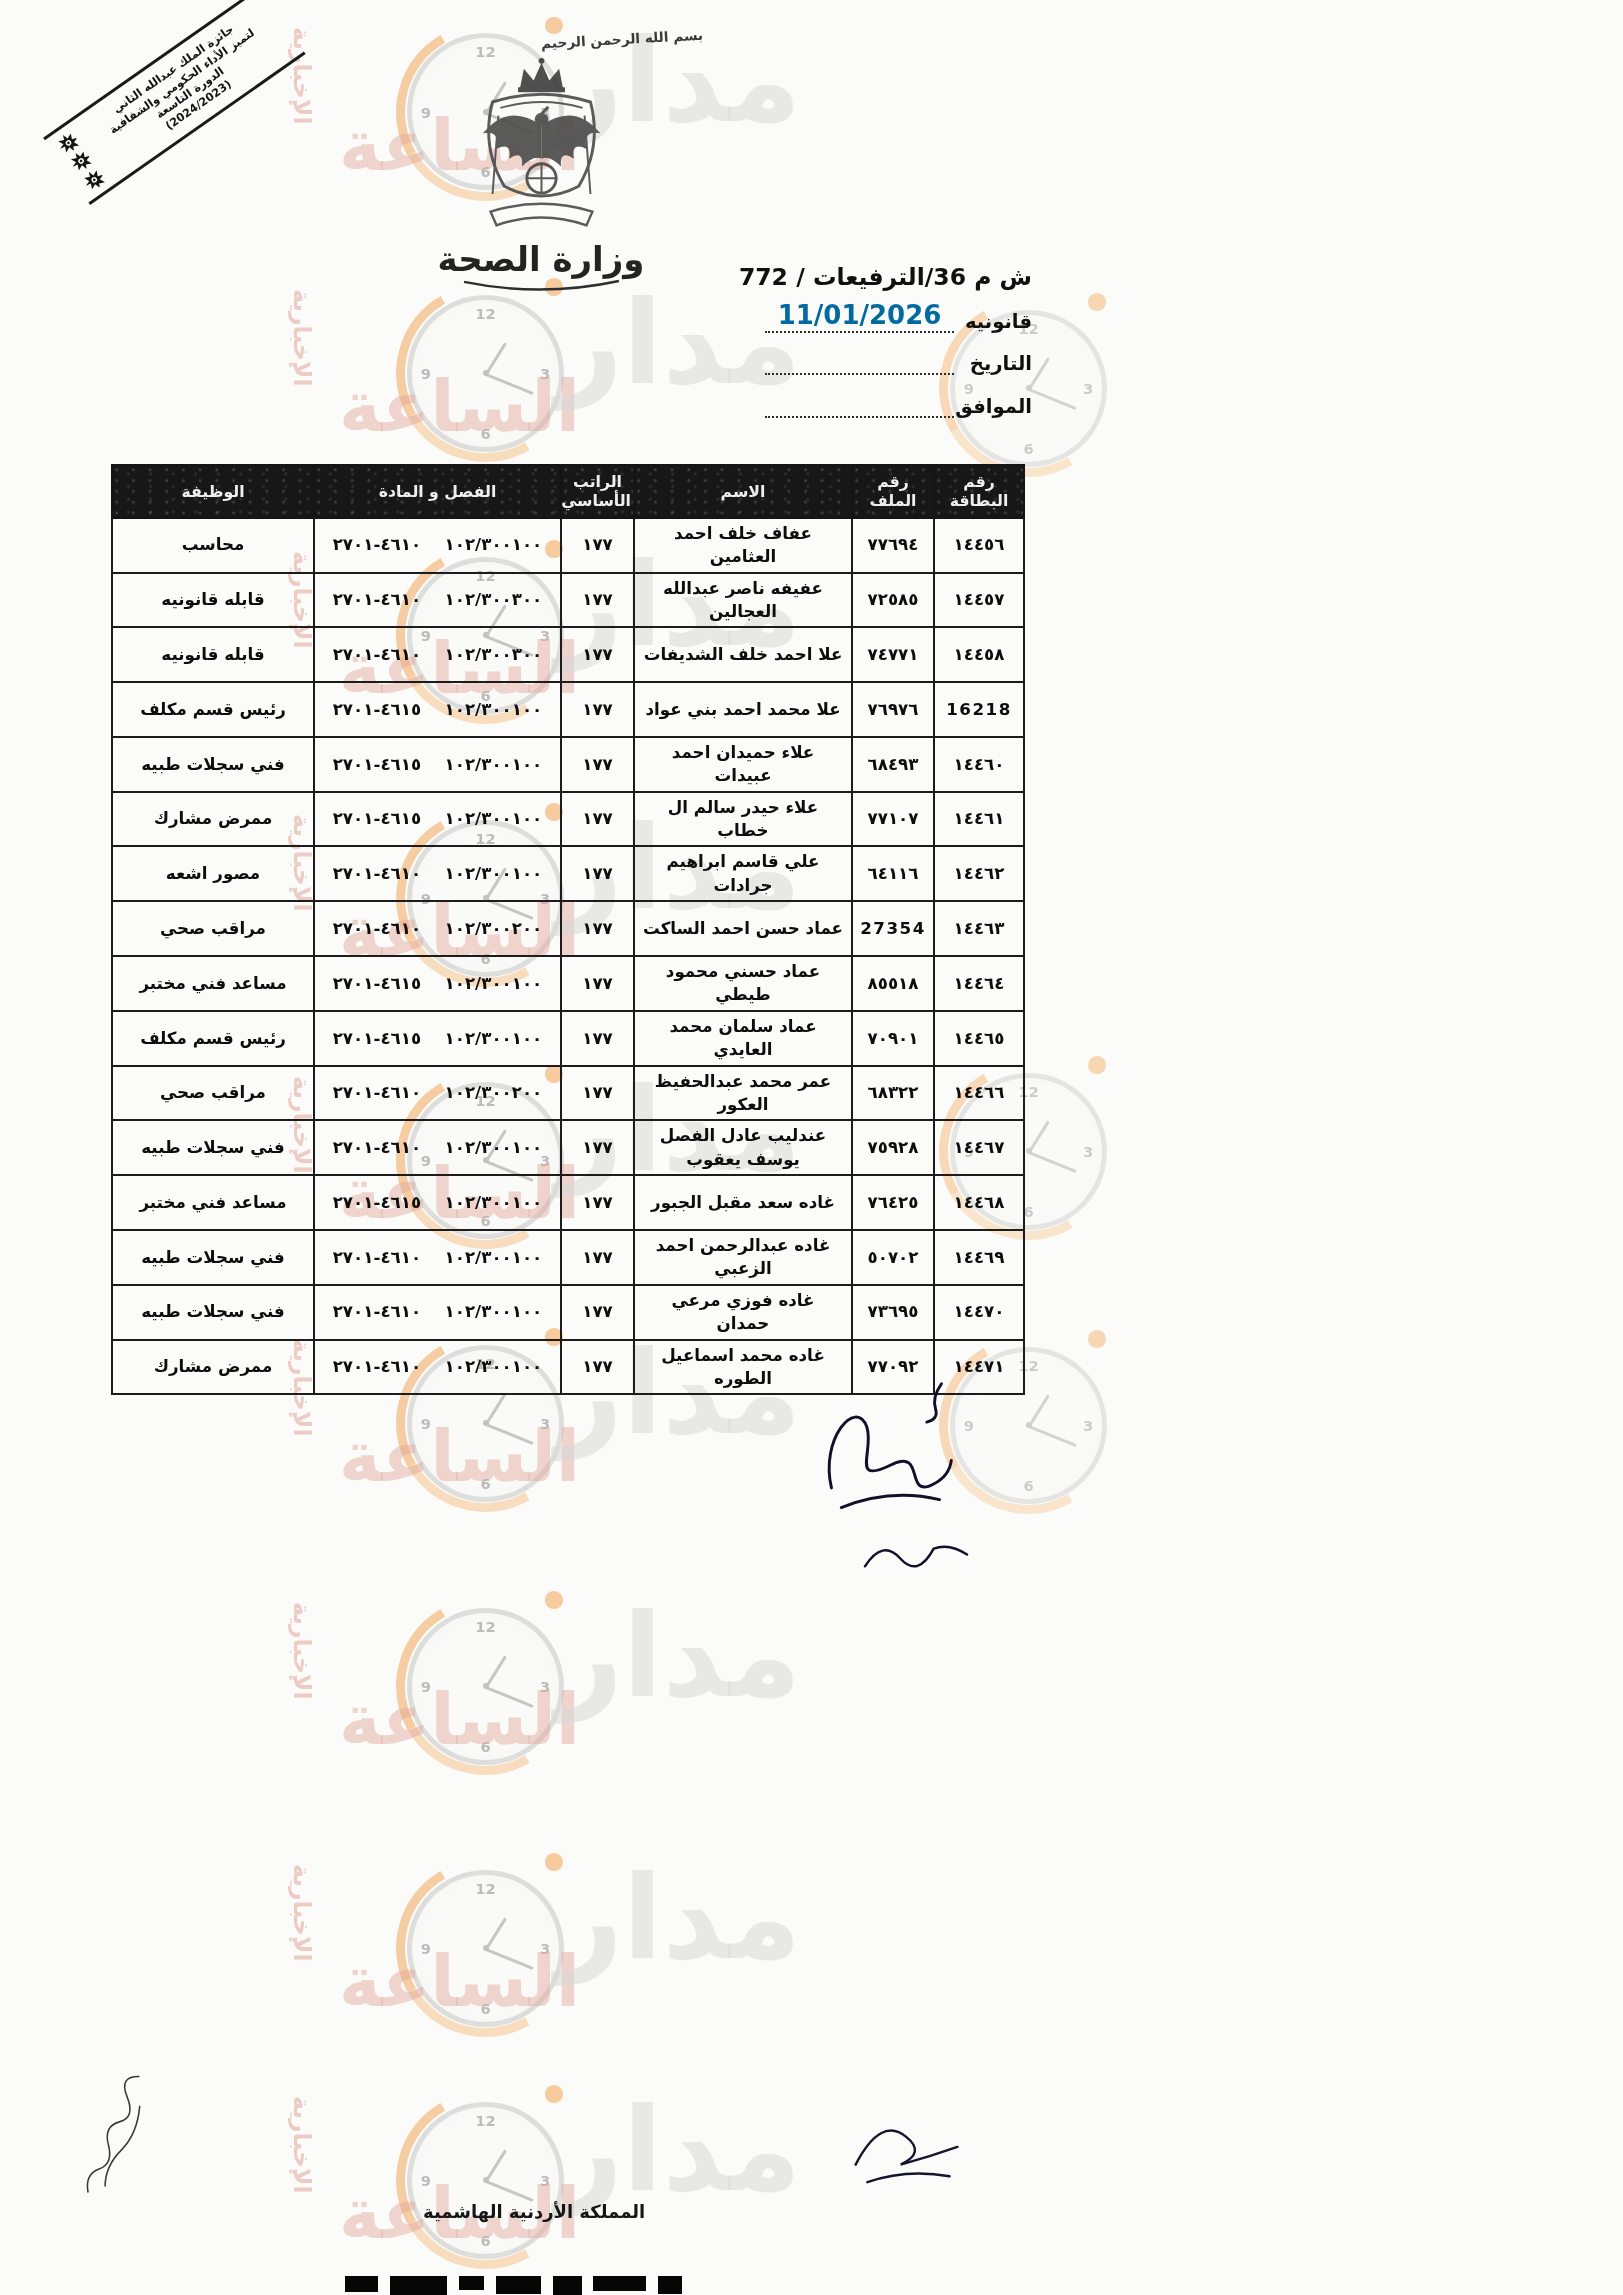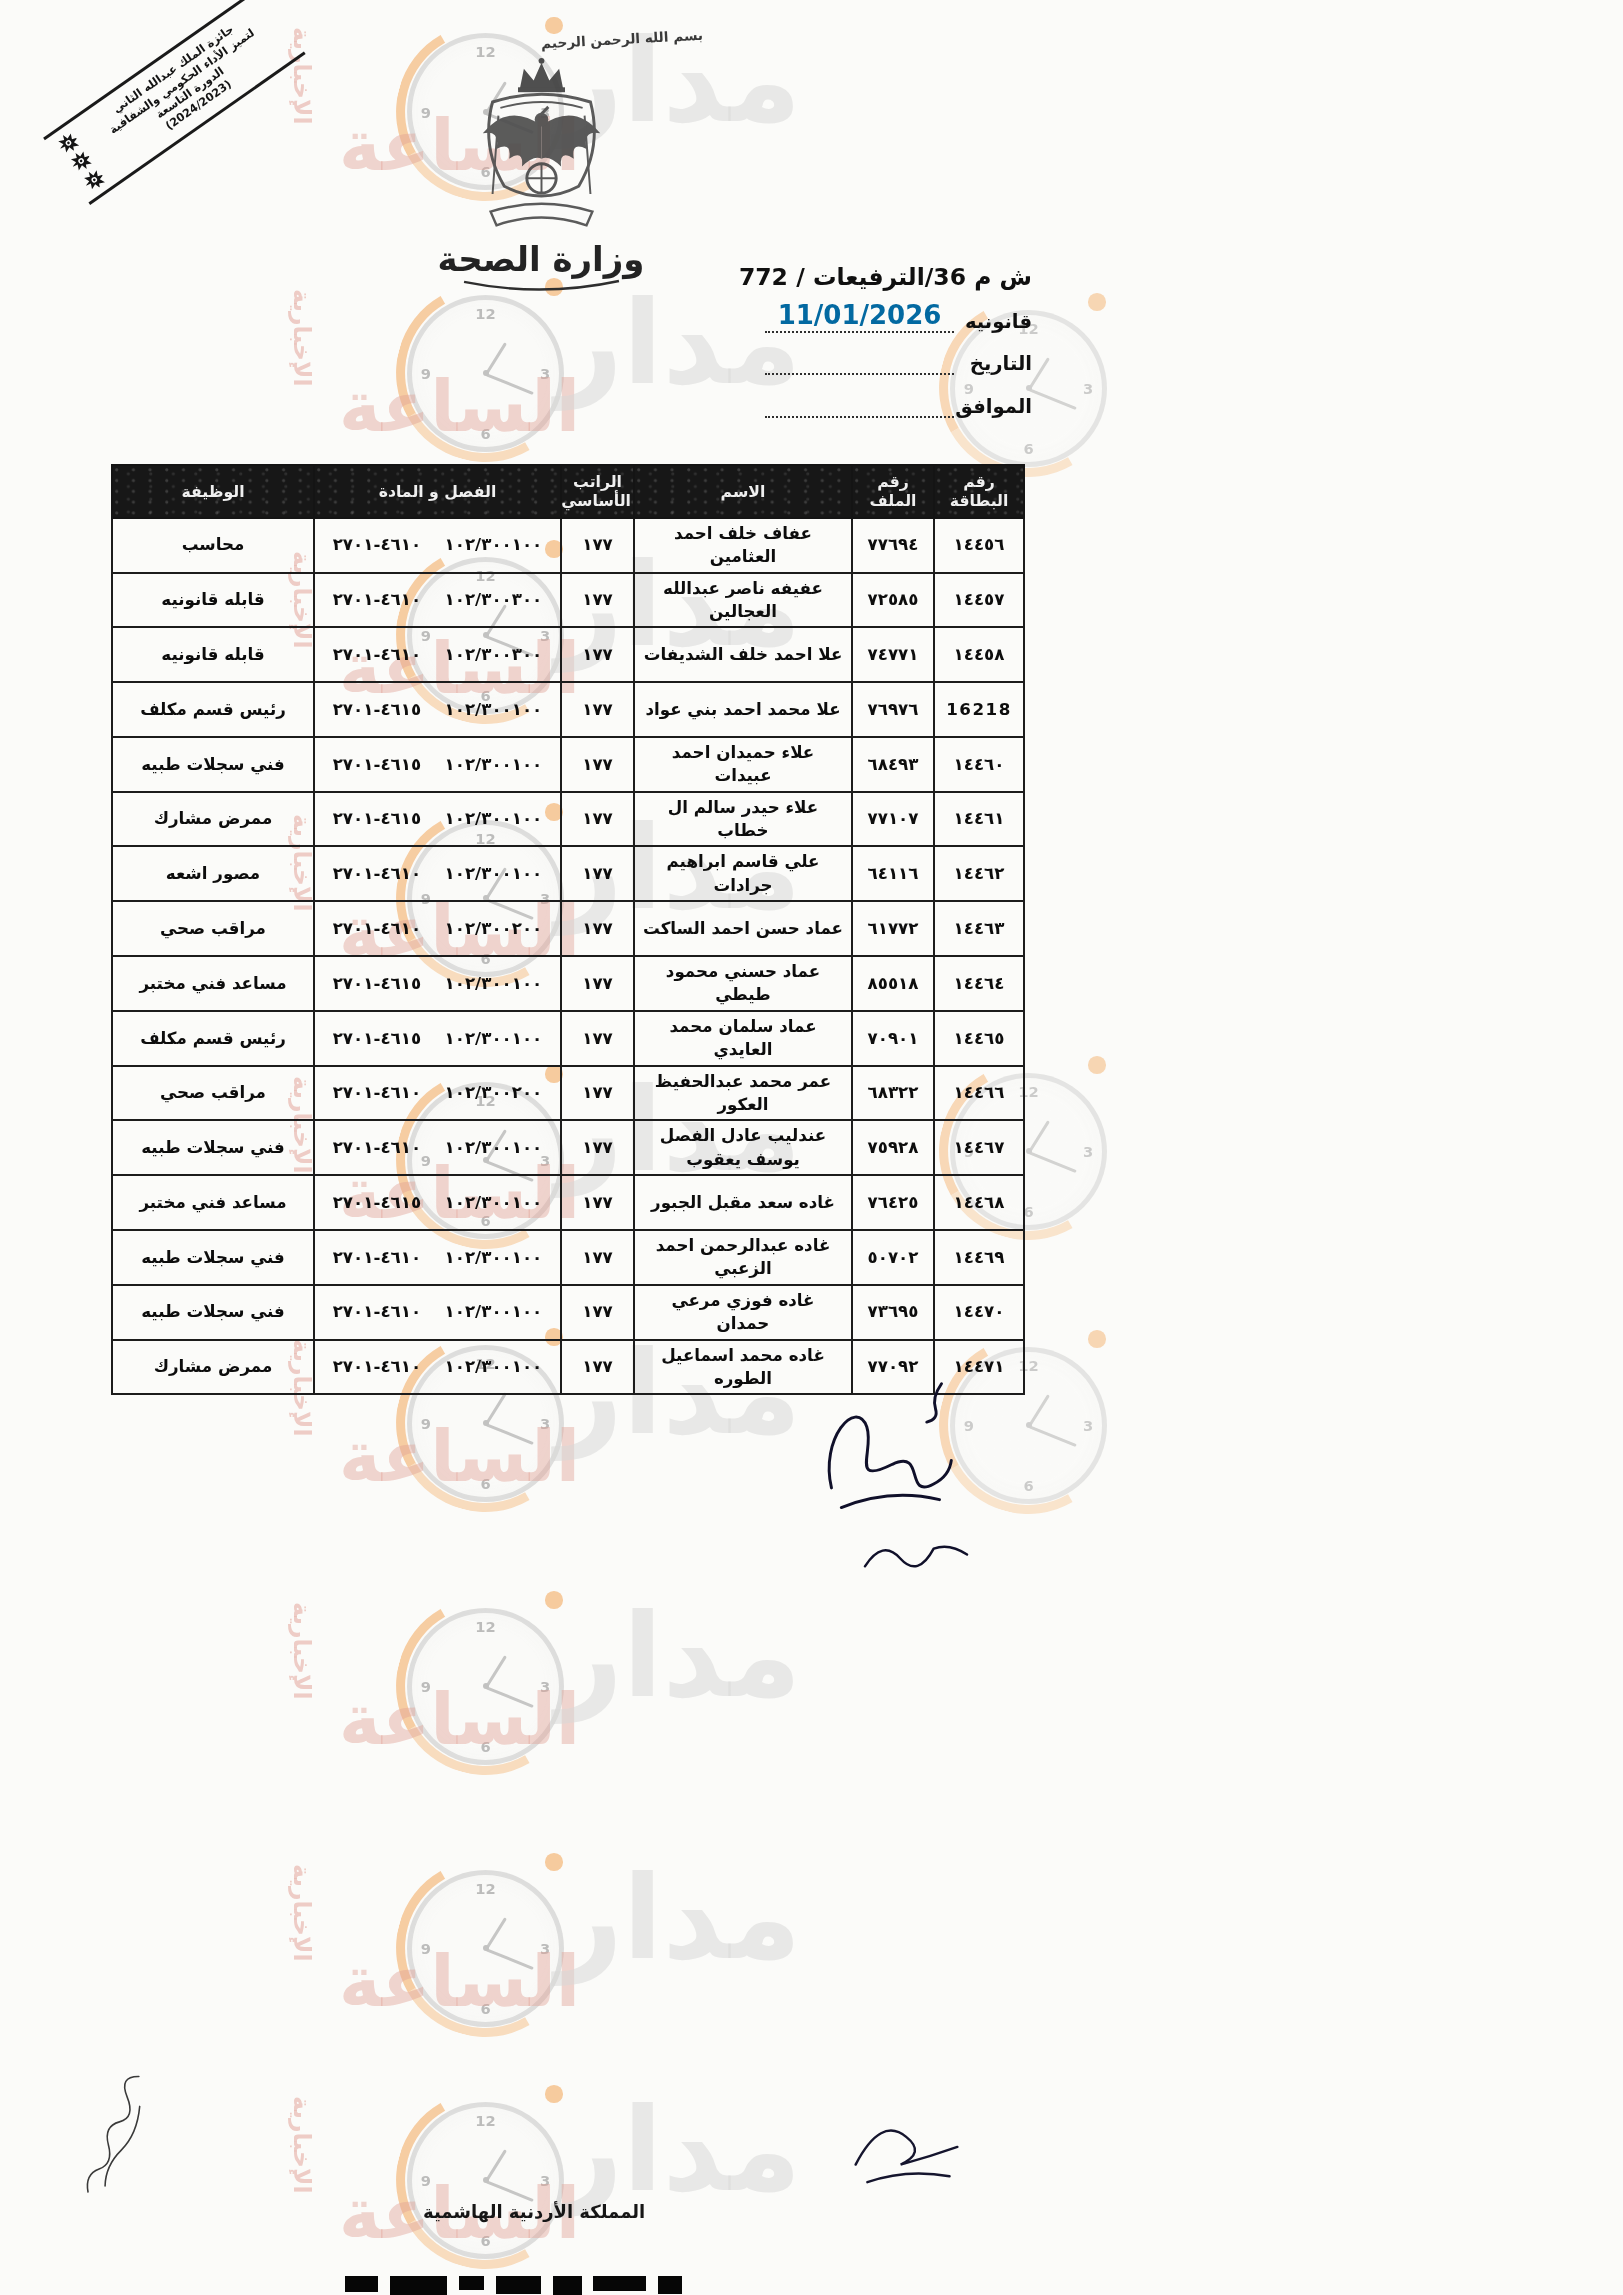--- a/index.html
+++ b/index.html
@@ -404,21 +404,21 @@
         <tr>
           <td class="cell-card">١٤٤٦٢</td>
           <td class="cell-file">٦٤١١٦</td>
           <td class="cell-name">علي قاسم ابراهيم جرادات</td>
           <td class="cell-salary">١٧٧</td>
           <td class="cell-article">١٠٢/٣٠٠١٠٠ ٤٦١٠-٢٧٠١</td>
           <td class="cell-job">مصور اشعه</td>
         </tr>
         <tr>
           <td class="cell-card">١٤٤٦٣</td>
-          <td class="cell-file">٦١٧٧٢</td>
+          <td class="cell-file">27354</td>
           <td class="cell-name">عماد حسن احمد الساكت</td>
           <td class="cell-salary">١٧٧</td>
           <td class="cell-article">١٠٢/٣٠٠٢٠٠ ٤٦١٠-٢٧٠١</td>
           <td class="cell-job">مراقب صحي</td>
         </tr>
         <tr>
           <td class="cell-card">١٤٤٦٤</td>
           <td class="cell-file">٨٥٥١٨</td>
           <td class="cell-name">عماد حسني محمود طيطي</td>
           <td class="cell-salary">١٧٧</td>

